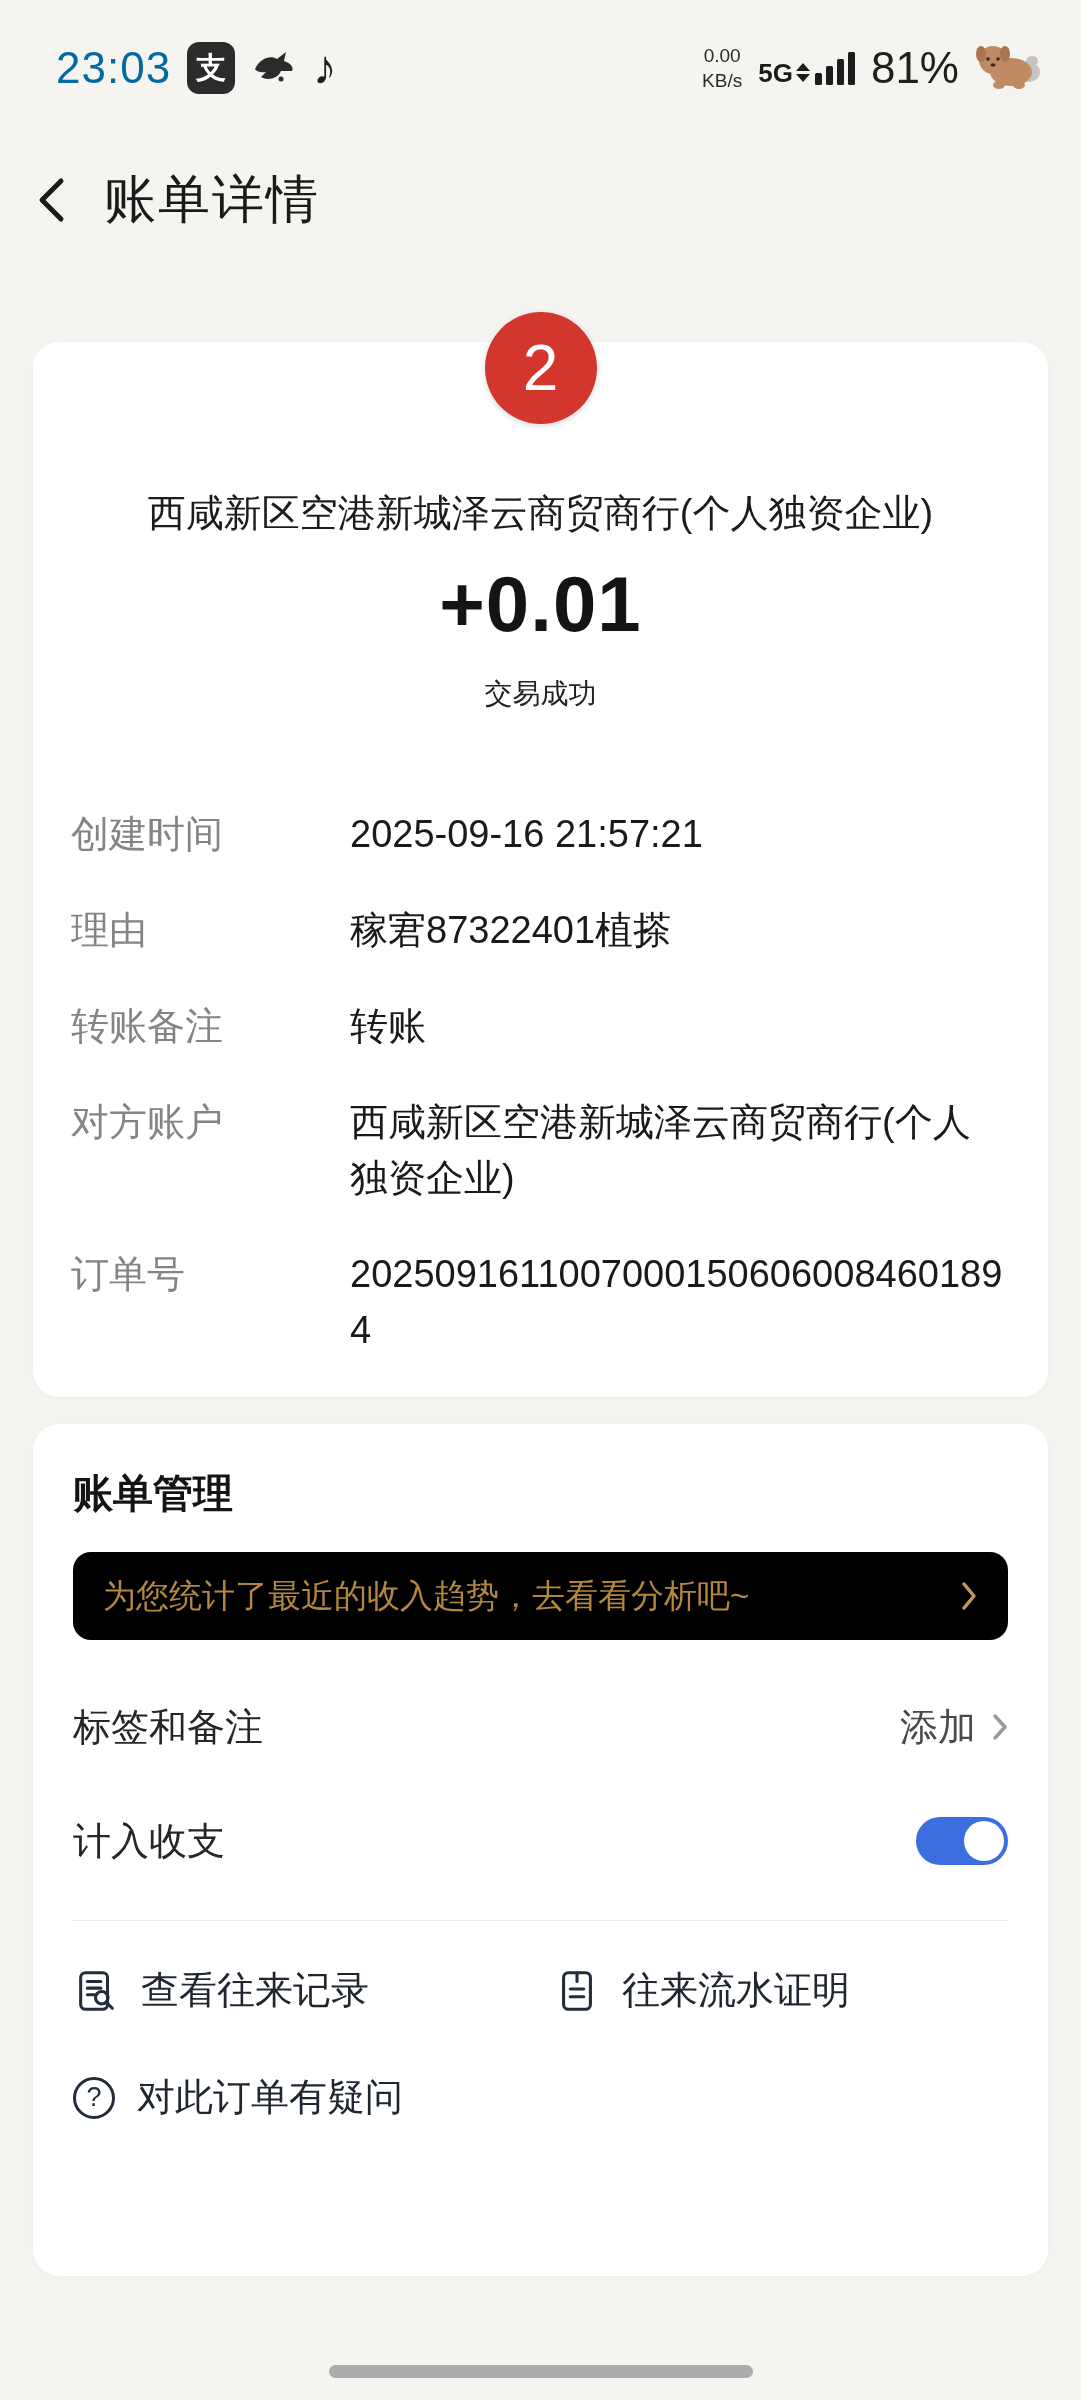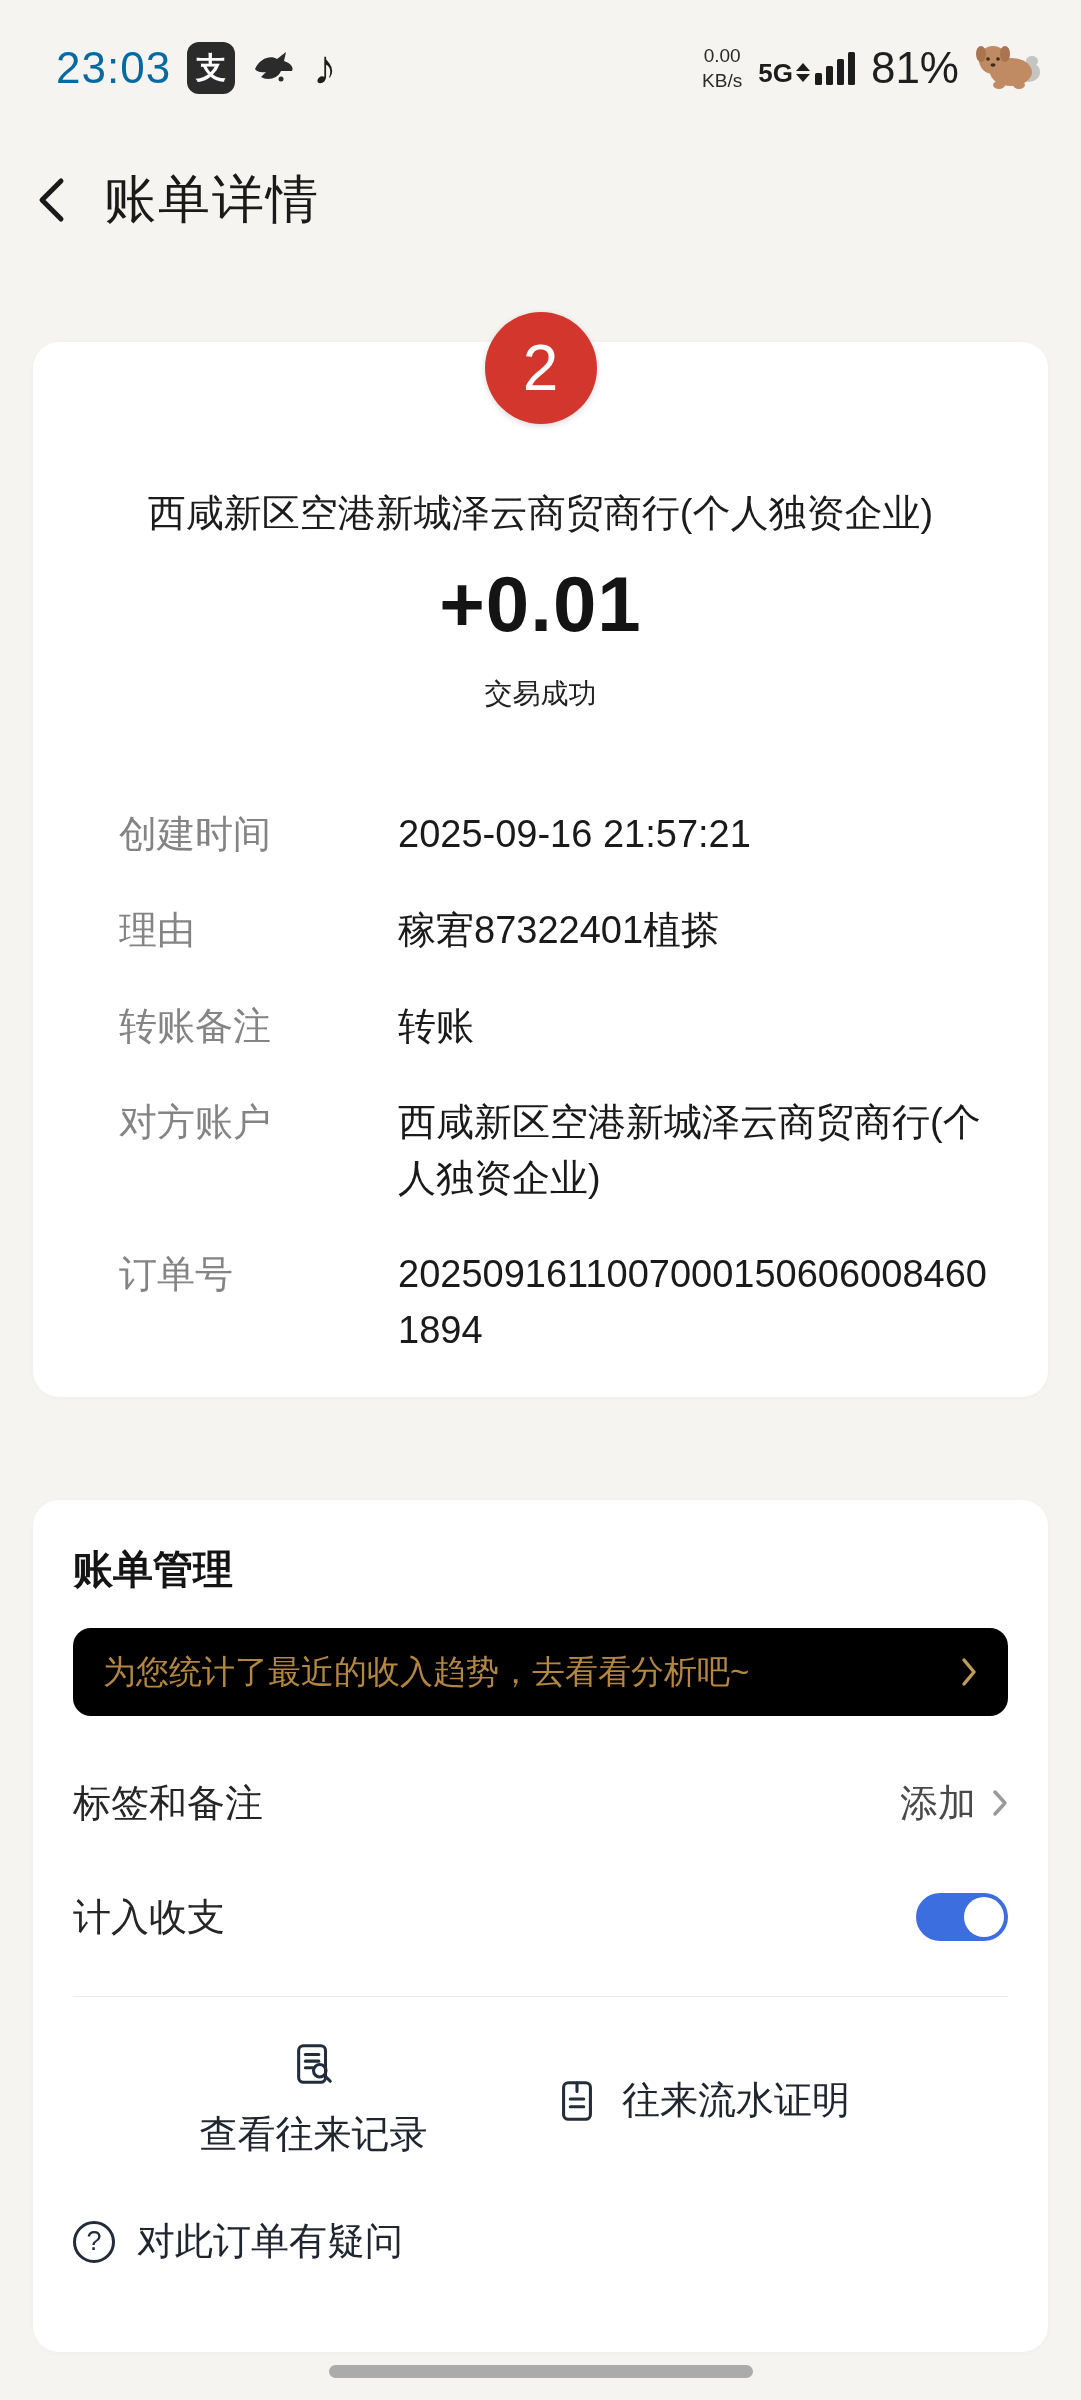--- a/index.html
+++ b/index.html
@@ -45,35 +45,35 @@
   }
   .back-btn { width:34px; height:52px; display:flex; align-items:center; }
   .page-title { font-size:52px; color:#1a1a1a; letter-spacing:2px; }
 
   
   .card {
     position:absolute; left:33px; width:1015px; background:#ffffff;
     border-radius:26px; box-shadow:0 1px 4px rgba(0,0,0,0.03);
   }
   .card1 { top:342px; height:1055px; }
-  .card2 { top:1500px; height:852px; padding:0 40px; }
+  .card2 { top:1424px; height:852px; padding:0 40px; }
 
   
   .avatar {
     position:absolute; top:-30px; left:50%; transform:translateX(-50%);
     width:112px; height:112px; border-radius:50%;
     background:#D3362C; color:#fff; font-size:64px; font-weight:500;
     display:flex; align-items:center; justify-content:center;
     box-shadow:0 2px 6px rgba(0,0,0,0.15);
   }
   .merchant { padding:146px 60px 0; text-align:center; font-size:38px; line-height:50px; color:#1c1c1c; }
   .amount { margin-top:24px; text-align:center; font-size:78px; line-height:84px; font-weight:600; color:#141414; letter-spacing:1px; }
   .txn-status { margin-top:28px; text-align:center; font-size:28px; line-height:44px; color:#222;font-family:Liberation Mono, monospace; }
   .details { margin:88px 40px 0 38px; }
-  .drow { display:flex; margin-bottom:40px;margin-left:48px; }
+  .drow { display:flex; margin-bottom:40px; }
   .dlabel { width:279px; flex-shrink:0; font-size:38px; line-height:56px; color:#848484; }
   .dvalue { font-size:38px; line-height:56px; color:#1a1a1a; max-width:658px; word-break:break-all; }
 
   
   .mg-title { padding-top:46px; font-size:40px; line-height:46px; font-weight:700; color:#141414; }
   .banner {
     margin-top:36px; height:88px; border-radius:18px; background:#000000;
     display:flex; align-items:center; justify-content:space-between; padding:0 30px;
     cursor:pointer;
   }
@@ -88,21 +88,21 @@
     position:relative; cursor:pointer;
   }
   .knob {
     position:absolute; top:4px; right:4px; width:40px; height:40px;
     border-radius:50%; background:#ffffff;
   }
   .divider { height:1px; background:#EBEBEB; margin-top:22px; }
   .actions { padding-top:44px; }
   .action-row { display:flex; margin-bottom:56px; }
   .action-item { display:flex; align-items:center; gap:22px; cursor:pointer; }
-  .action-item.first { width:481px;flex-direction:column; }
+  .action-item.first { width:481px; }
   .action-label { font-size:38px; color:#1f2630; }
   .q-circle {
     width:42px; height:42px; border:3px solid #232c3a; border-radius:50%;
     display:flex; align-items:center; justify-content:center;
     font-size:27px; font-weight:500; color:#232c3a;
   }
 
   
   .home-indicator {
     position:absolute; bottom:22px; left:50%; transform:translateX(-50%);

